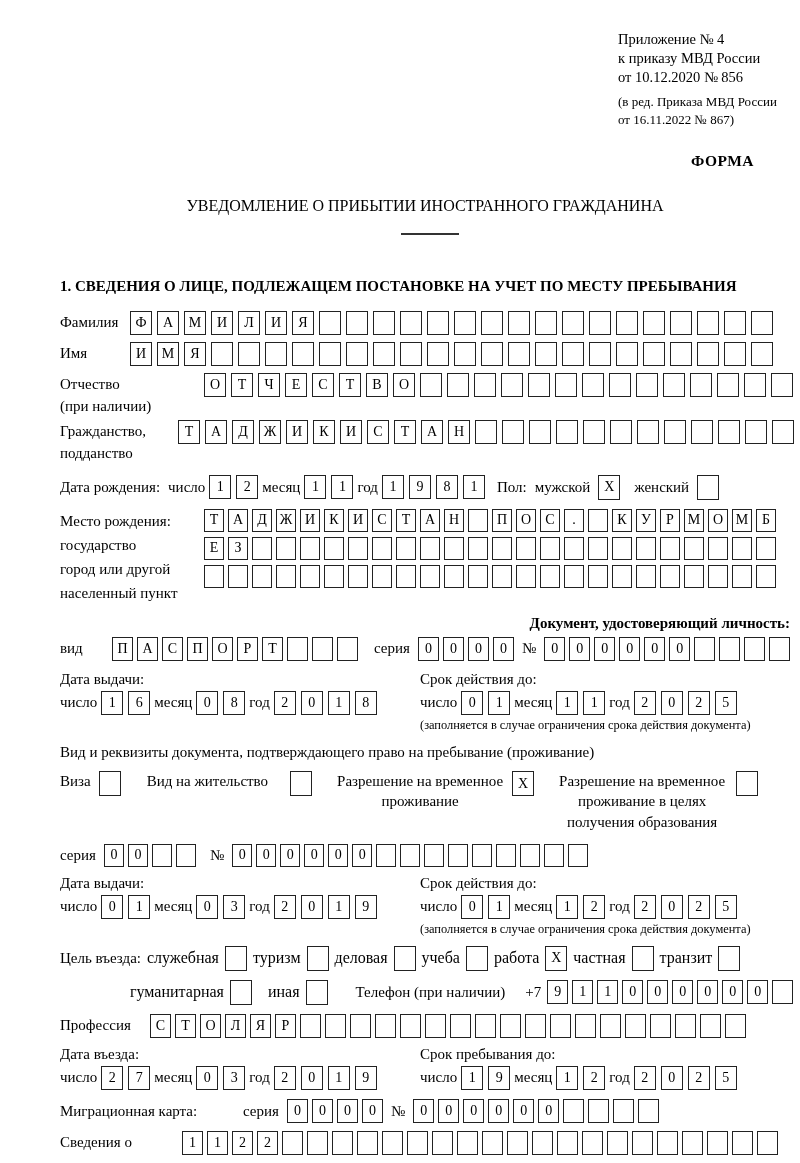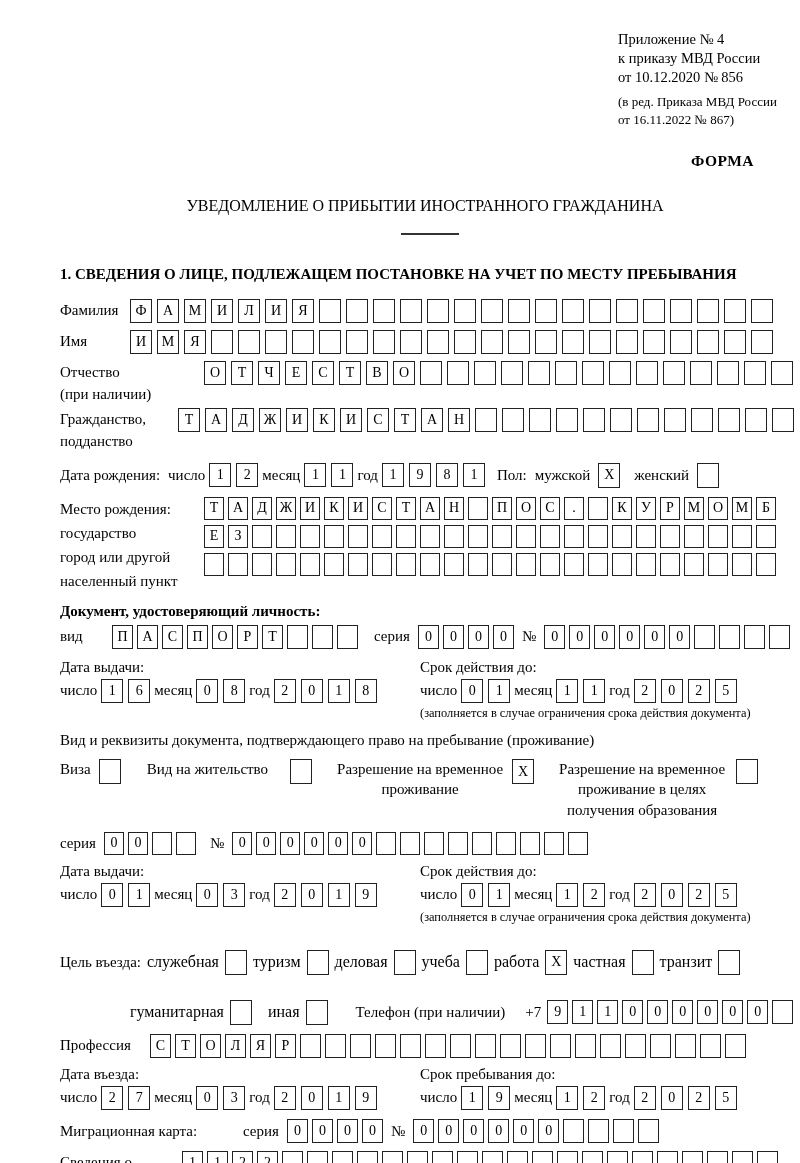--- a/index.html
+++ b/index.html
@@ -7,51 +7,51 @@
   body{width:800px;height:1163px;font-family:"Liberation Serif","DejaVu Serif",serif;color:#000;overflow:hidden}
   .page{width:800px;height:1163px;padding:30px 10px 10px 60px;position:relative}
 
   .annex{margin-left:558px;font-size:14.5px;line-height:1.32}
   .annex .small{font-size:13px}
   .annex .small.first{margin-top:6px}
   .form-word{font-weight:bold;font-size:15.5px;text-align:right;margin:24px 36px 0 0;letter-spacing:.5px}
 
   .title{text-align:center;font-weight:normal;font-size:16px;margin-top:24px;line-height:1.5}
   .blank-line{display:inline-block;width:58px;border-bottom:2px solid #333;margin-left:10px;vertical-align:baseline}
-  .sec-heading{font-weight:bold;font-size:15px;margin-top:24px}
+  .sec-heading{font-weight:bold;font-size:15px;margin-top:36px}
 
   .frow{display:flex;align-items:flex-start;margin-top:7px}
   .flabel{font-size:15px;line-height:1.5;flex:0 0 auto}
   .w70{width:70px}.w118{width:118px}.w144{width:144px}.w90{width:90px}.w122{width:122px}.w175{width:175px}
 
   .cells{display:inline-flex;gap:5px;flex:0 0 auto}
   .cell{flex:0 0 auto;width:22px;height:24px;border:1.8px solid #222;display:flex;align-items:center;justify-content:center;font-size:14px;background:#fff}
   .cells.md{gap:4px}.cells.md .cell{width:21px}
   .cells.sm{gap:4px}.cells.sm .cell{width:20px;height:23px}
   .cellcol{display:flex;flex-direction:column;gap:5px}
 
   .cb{flex:0 0 auto;width:22px;height:25px;border:1.8px solid #222;display:inline-flex;align-items:center;justify-content:center;font-size:14px;background:#fff}
 
   .dg{display:inline-flex;align-items:center;gap:4px;white-space:nowrap}
   .dg .dlbl{font-size:15px}
-  .center-bold{font-weight:bold;font-size:15px;text-align:left;margin-top:10px}
+  .center-bold{font-weight:bold;font-size:15px;text-align:right;margin-top:10px}
   .inline-row{display:flex;align-items:center;margin-top:7px;gap:8px;flex-wrap:nowrap}
 
   .dates-row{display:flex;margin-top:10px}
   .dcol{display:flex;flex-direction:column;align-items:flex-start}
   .dcol.left{width:352px}
   .dcol.right{width:368px;margin-left:8px}
   .dcol .dhead{font-size:15px}
   .dcol .dg{margin-top:3px}
   .note{font-size:12.4px;white-space:nowrap;margin-top:3px}
 
   .opt{display:inline-flex;align-items:flex-start;gap:8px}
   .opt .olabel{font-size:15px;line-height:1.35}
   .opt .olabel.c{text-align:center}
-  .purpose-row{display:flex;align-items:center;margin-top:25px;gap:6px;white-space:nowrap}
+  .purpose-row{display:flex;align-items:center;margin-top:9px;gap:6px;white-space:nowrap}
   .pp{display:inline-flex;align-items:center;gap:6px}
 </style>
 </head>
 <body>
 
 <div class="page">
 
   <div class="annex">
     <div>Приложение № 4</div>
     <div>к приказу МВД России</div>

